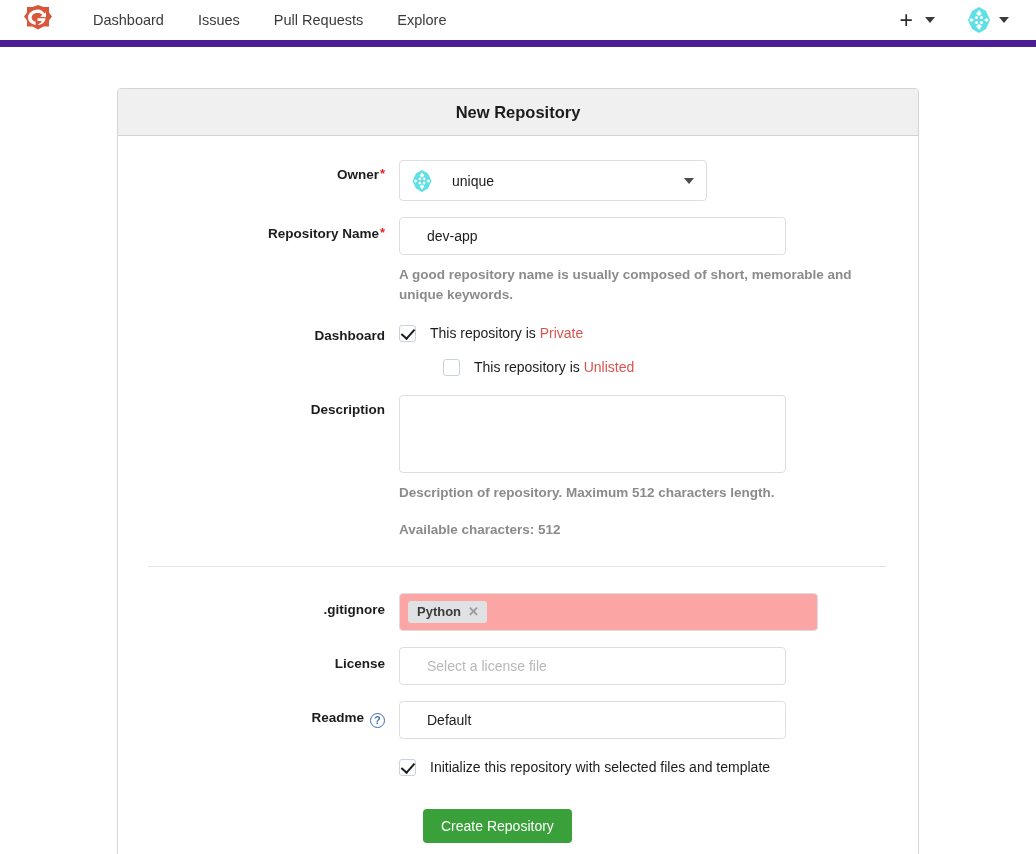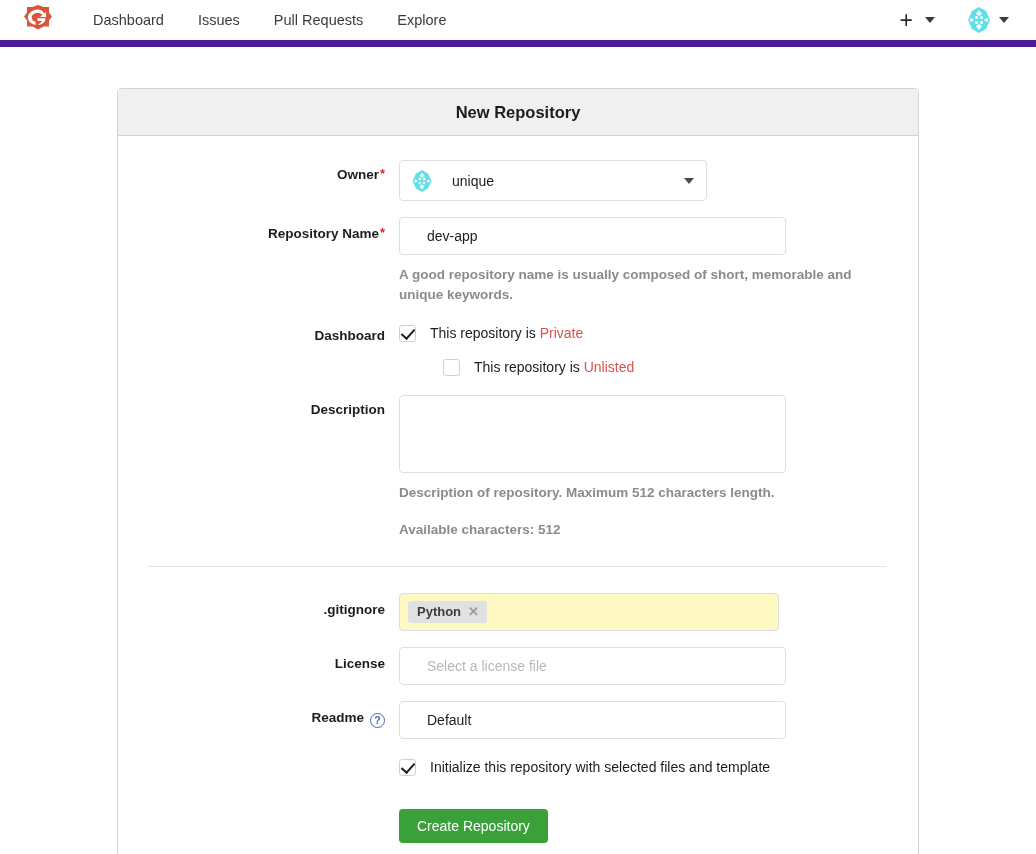--- a/index.html
+++ b/index.html
@@ -223,30 +223,30 @@
 
   
   .divider {
     height: 1px;
     background: #e3e3e3;
     margin: 26px 14px 26px 14px;
   }
 
   
   .tag-field {
-    width: 380px;
+    width: 419px;
     min-height: 38px;
     border: 1px solid #dededf;
     border-radius: 4px;
     padding: 6px 8px;
     display: flex;
     align-items: center;
     flex-wrap: wrap;
     gap: 5px;
-    background: #fef9c3;
+    background: #fca5a5;
     cursor: text;
   }
   .tag {
     background: #e0e1e2;
     border-radius: 3px;
     padding: 4px 8px 5px 9px;
     font-size: 13px;
     font-weight: bold;
     color: #3c3c3c;
     display: inline-flex;
@@ -273,21 +273,21 @@
     font-weight: bold;
     line-height: 12.4px;
     text-align: center;
     vertical-align: -2px;
     margin-left: 6px;
     cursor: pointer;
     font-family: "Liberation Sans", sans-serif;
   }
 
   
-  .submit-row { display: flex; margin-top: 18px; }
+  .submit-row { display: flex; margin-top: 18px; gap: 24px; }
   .submit-pad { width: 265px; flex: 0 0 265px; }
   .btn-create {
     background: #3aa03a;
     color: #ffffff;
     border: none;
     border-radius: 4px;
     font-size: 14px;
     font-family: "Liberation Sans", sans-serif;
     padding: 0 18px;
     height: 34px;

